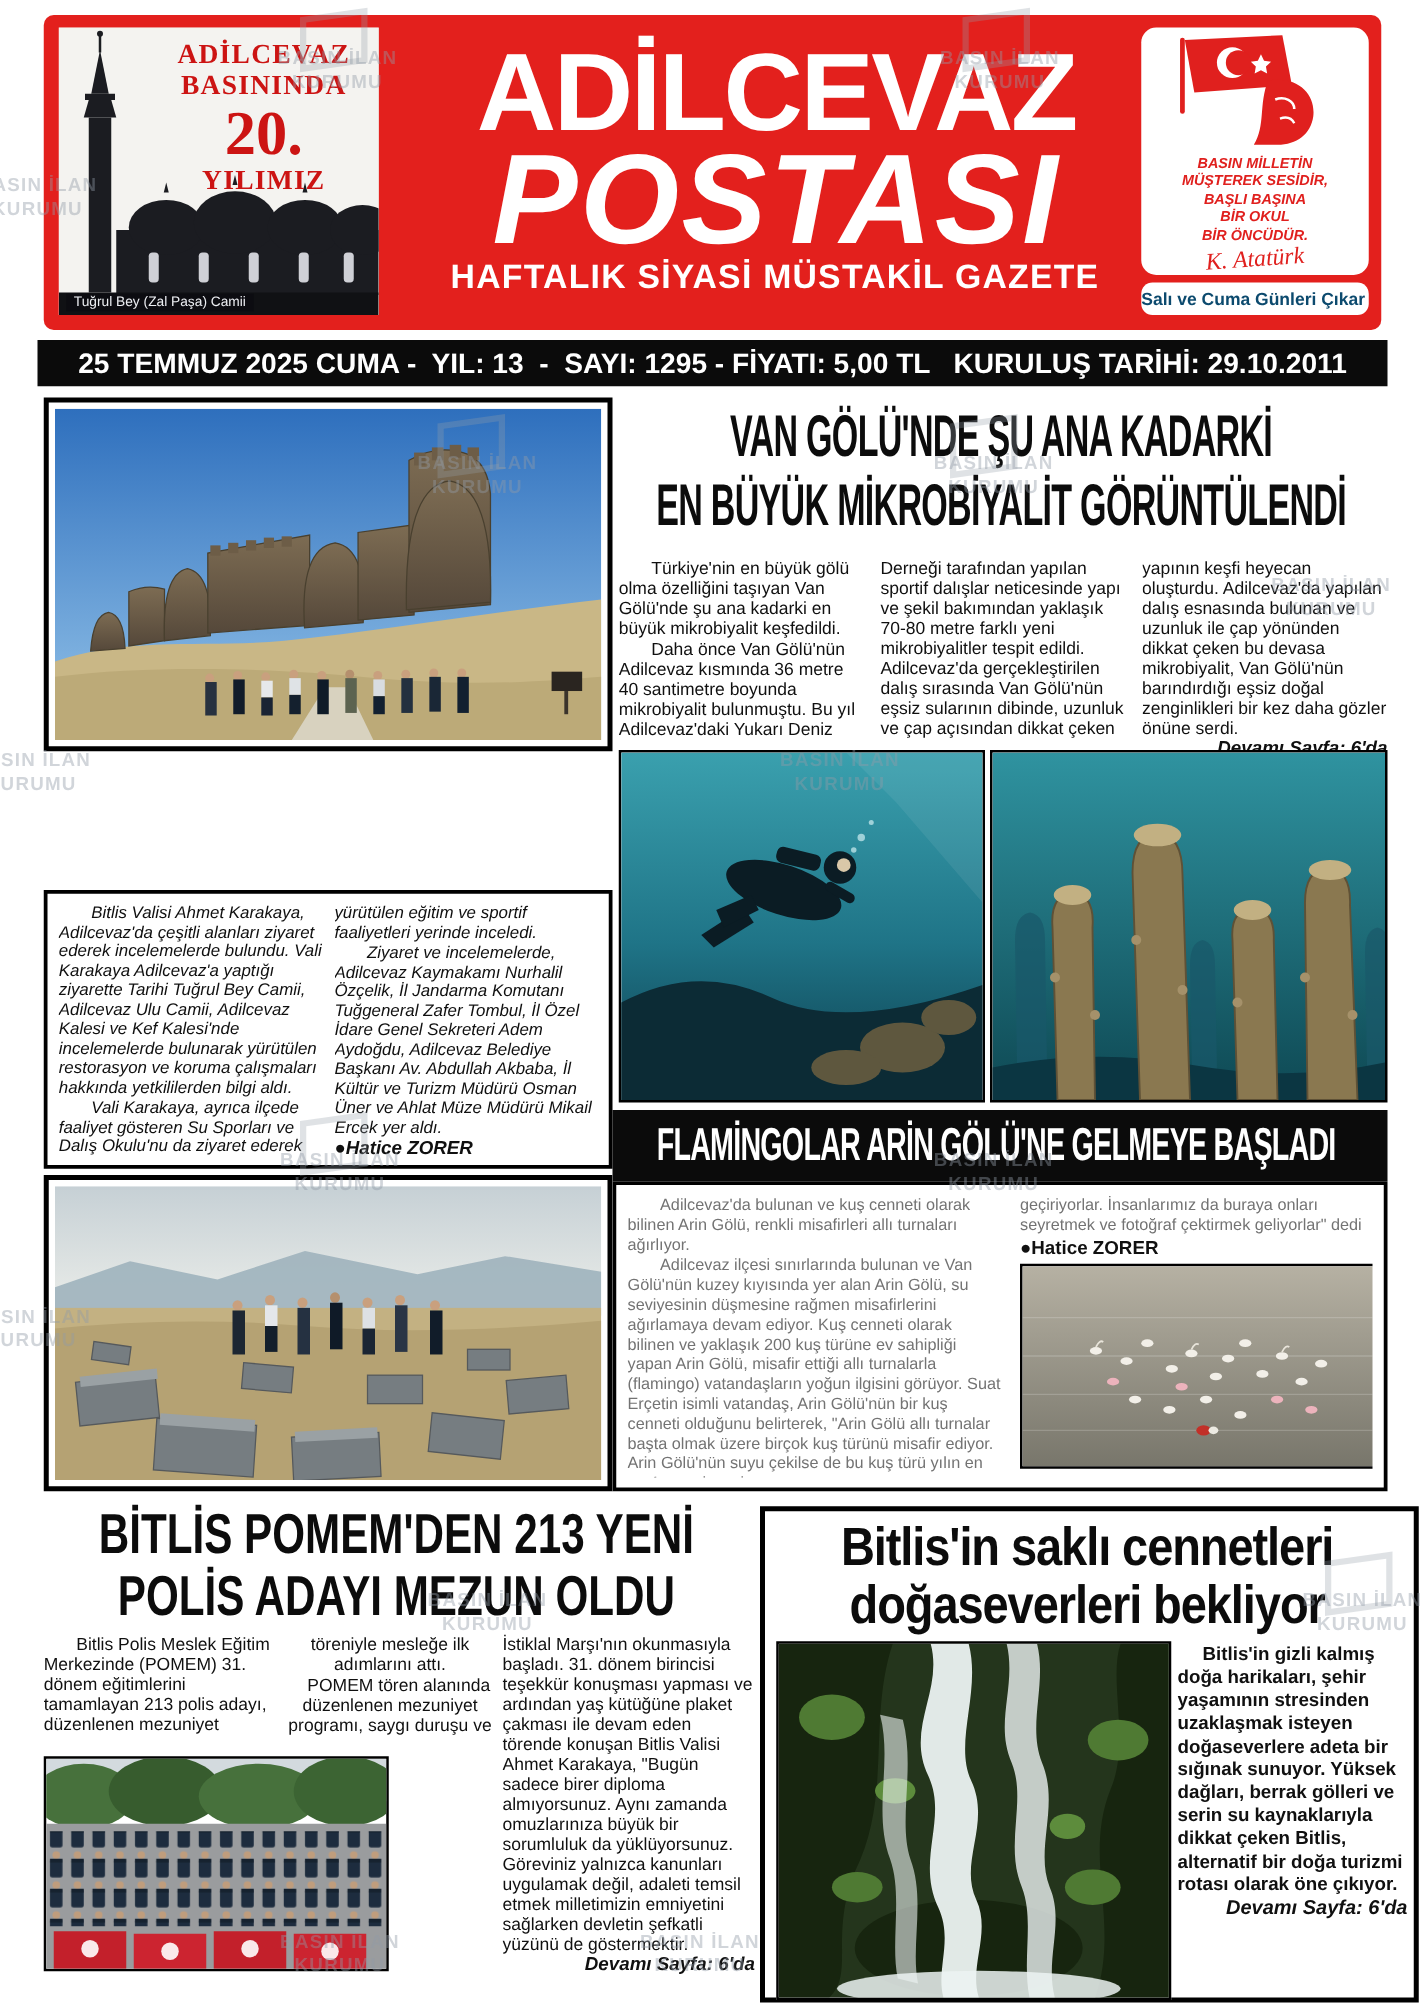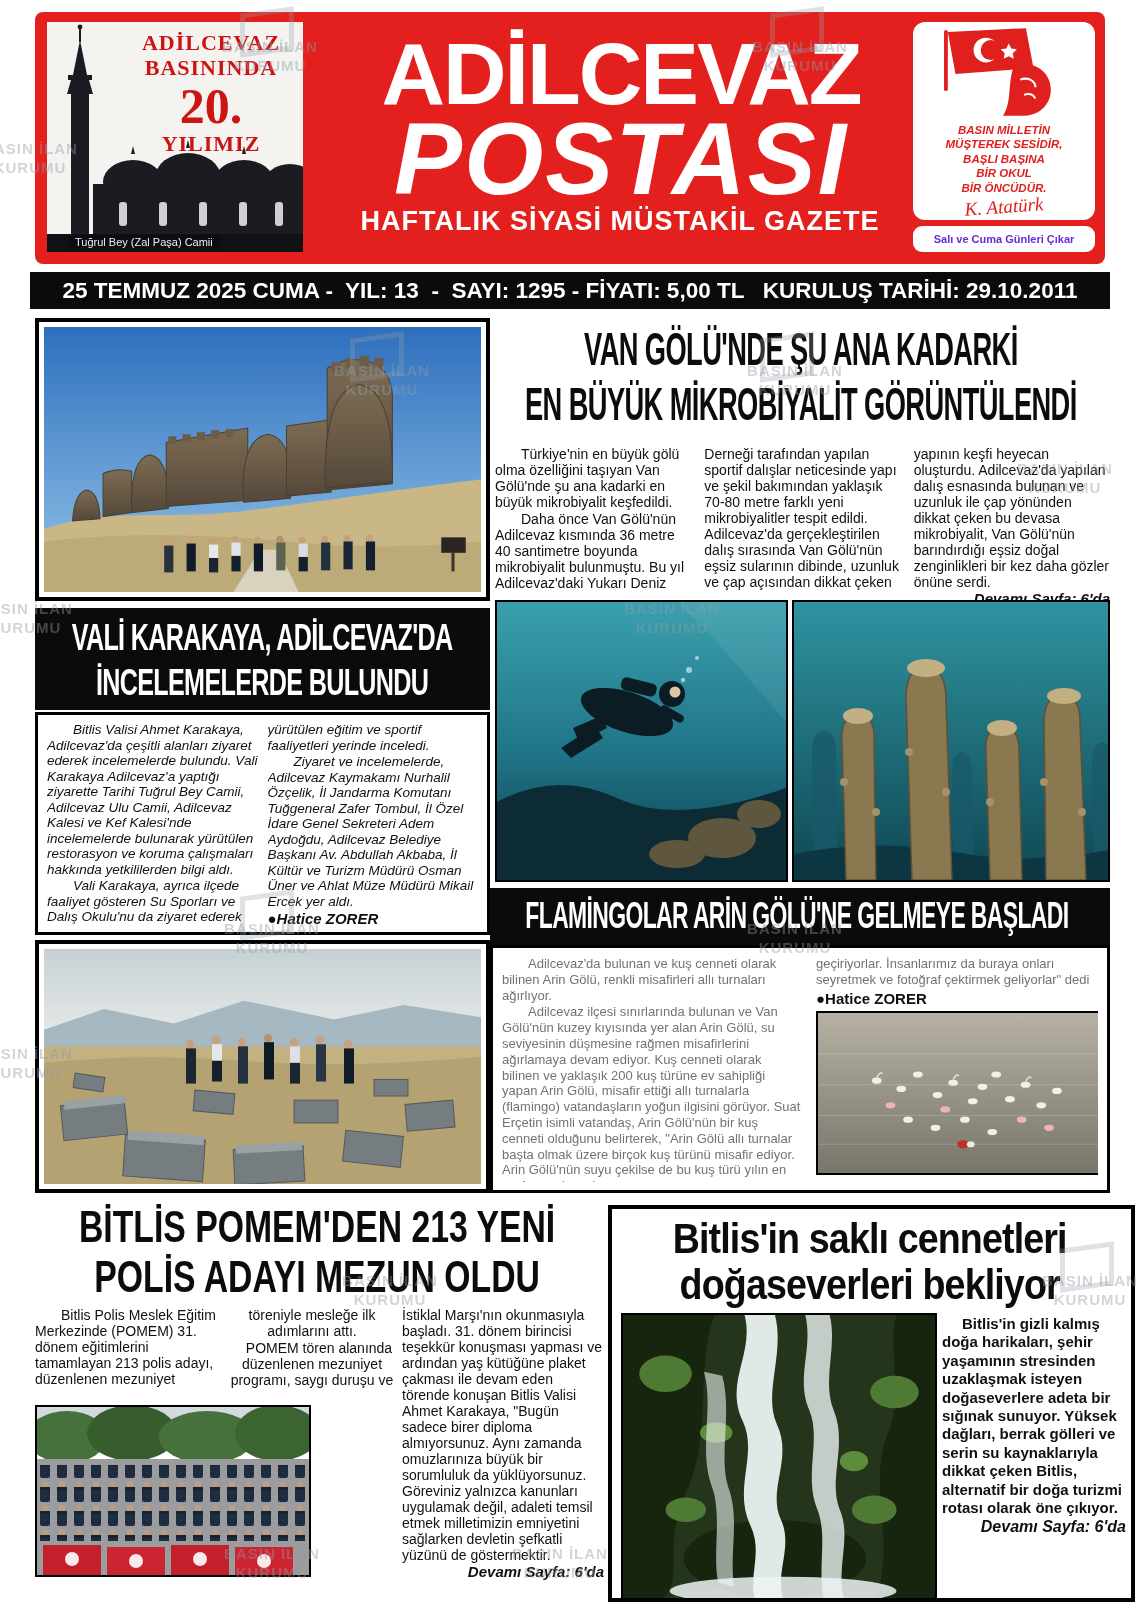--- a/index.html
+++ b/index.html
@@ -16,37 +16,37 @@
       transform:skewY(-8deg);z-index:5;pointer-events:none;}
 
   
   .mast{left:35px;top:12px;width:1070px;height:252px;background:#e3201d;border-radius:8px;z-index:2;}
   .badge{left:12px;top:10px;width:256px;height:230px;background:#f4f3f0;overflow:hidden;}
   .badge-text{position:absolute;left:78px;top:8px;width:172px;text-align:center;color:#cc1413;
       font-family:"Liberation Serif",serif;font-weight:bold;z-index:3;}
   .badge-l{font-size:22px;line-height:1.15;letter-spacing:1px;}
   .badge-n{font-size:50px;line-height:1.0;}
   .badge-cap{position:absolute;left:6px;bottom:3px;color:#eceef2;font-size:11px;padding:1px 6px;
-      background:rgba(10,10,14,.55);z-index:3;margin-left:16px;}
+      background:rgba(10,10,14,.55);z-index:3;}
   .title1{left:280px;top:18px;width:612px;text-align:center;color:#fff;font-weight:bold;
       font-size:88px;line-height:1;letter-spacing:-2px;}
   .title2{left:280px;top:96px;width:612px;text-align:center;color:#fff;font-weight:bold;font-style:italic;
       font-size:102px;line-height:1;letter-spacing:2px;}
   .subtitle{left:285px;top:194px;width:600px;text-align:center;color:#fff;font-weight:bold;
       font-size:27px;letter-spacing:1px;}
   .webbar{left:285px;top:226px;width:606px;height:25px;background:#fff;border-radius:13px;
       display:flex;justify-content:space-between;align-items:center;padding:0 20px;
       color:#d81b18;font-weight:bold;font-size:16.5px;}
   .emblem{right:10px;top:10px;width:182px;height:198px;background:#fff;border-radius:12px;
       text-align:center;overflow:hidden;}
   .motto{color:#e0201e;font-weight:bold;font-style:italic;font-size:11.5px;line-height:1.25;margin-top:1px;}
   .sig{color:#e0201e;font-family:"Liberation Serif",serif;font-style:italic;font-size:19px;
       transform:rotate(-4deg);margin-top:1px;}
   .schedule{right:10px;top:214px;width:182px;height:26px;background:#fff;border-radius:9px;
-      color:#6d28d9;font-weight:bold;font-size:11px;text-align:center;line-height:26px;}
+      color:#0c4a6e;font-weight:bold;font-size:14px;line-height:26px;}
 
   
   .dateline{left:30px;top:272px;width:1080px;height:37px;background:#0b0b0b;color:#fff;
       font-weight:bold;font-size:22.5px;text-align:center;line-height:37px;z-index:2;}
 
   
   .hlc{font-weight:bold;text-align:center;transform-origin:left top;letter-spacing:-1px;color:#0c0c0c;}
   .hlc-w{font-weight:bold;text-align:center;transform-origin:left top;letter-spacing:-1px;color:#ffffff;}
 
   .blackbar{background:#0b0b0b;z-index:2;}
@@ -278,24 +278,20 @@
     </div>
     <div class="ncol">
       <p>Derneği tarafından yapılan sportif dalışlar neticesinde yapı ve şekil bakımından yaklaşık 70-80 metre farklı yeni mikrobiyalitler tespit edildi. Adilcevaz'da gerçekleştirilen dalış sırasında Van Gölü'nün eşsiz sularının dibinde, uzunluk ve çap açısından dikkat çeken</p>
     </div>
     <div class="ncol">
       <p>yapının keşfi heyecan oluşturdu. Adilcevaz'da yapılan dalış esnasında bulunan ve uzunluk ile çap yönünden dikkat çeken bu devasa mikrobiyalit, Van Gölü'nün barındırdığı eşsiz doğal zenginlikleri bir kez daha gözler önüne serdi.</p>
       <div class="more">Devamı Sayfa: 6'da</div>
     </div>
   </div>
 
-  <div class="abs blackbar" style="left:35px;top:608px;width:455px;height:102px;padding-top:7px;">
-    <div class="hlc-w preline" style="width:668px;transform:scaleX(0.68);font-size:37px;line-height:1.22;">VALİ KARAKAYA, ADİLCEVAZ'DA
-İNCELEMELERDE BULUNDU</div>
-  </div>
   <div class="abs bordered colwrap body-xs" style="left:35px;top:712px;width:455px;height:223px;gap:10px;padding:7px 9px;">
     <div class="ncol">
       <p class="ind">Bitlis Valisi Ahmet Karakaya, Adilcevaz'da çeşitli alanları ziyaret ederek incelemelerde bulundu. Vali Karakaya Adilcevaz'a yaptığı ziyarette Tarihi Tuğrul Bey Camii, Adilcevaz Ulu Camii, Adilcevaz Kalesi ve Kef Kalesi'nde incelemelerde bulunarak yürütülen restorasyon ve koruma çalışmaları hakkında yetkililerden bilgi aldı.</p>
       <p class="ind">Vali Karakaya, ayrıca ilçede faaliyet gösteren Su Sporları ve Dalış Okulu'nu da ziyaret ederek</p>
     </div>
     <div class="ncol">
       <p>yürütülen eğitim ve sportif faaliyetleri yerinde inceledi.</p>
       <p class="ind">Ziyaret ve incelemelerde, Adilcevaz Kaymakamı Nurhalil Özçelik, İl Jandarma Komutanı Tuğgeneral Zafer Tombul, İl Özel İdare Genel Sekreteri Adem Aydoğdu, Adilcevaz Belediye Başkanı Av. Abdullah Akbaba, İl Kültür ve Turizm Müdürü Osman Üner ve Ahlat Müze Müdürü Mikail Ercek yer aldı.</p>
       <div class="byline">●Hatice ZORER</div>
     </div>

